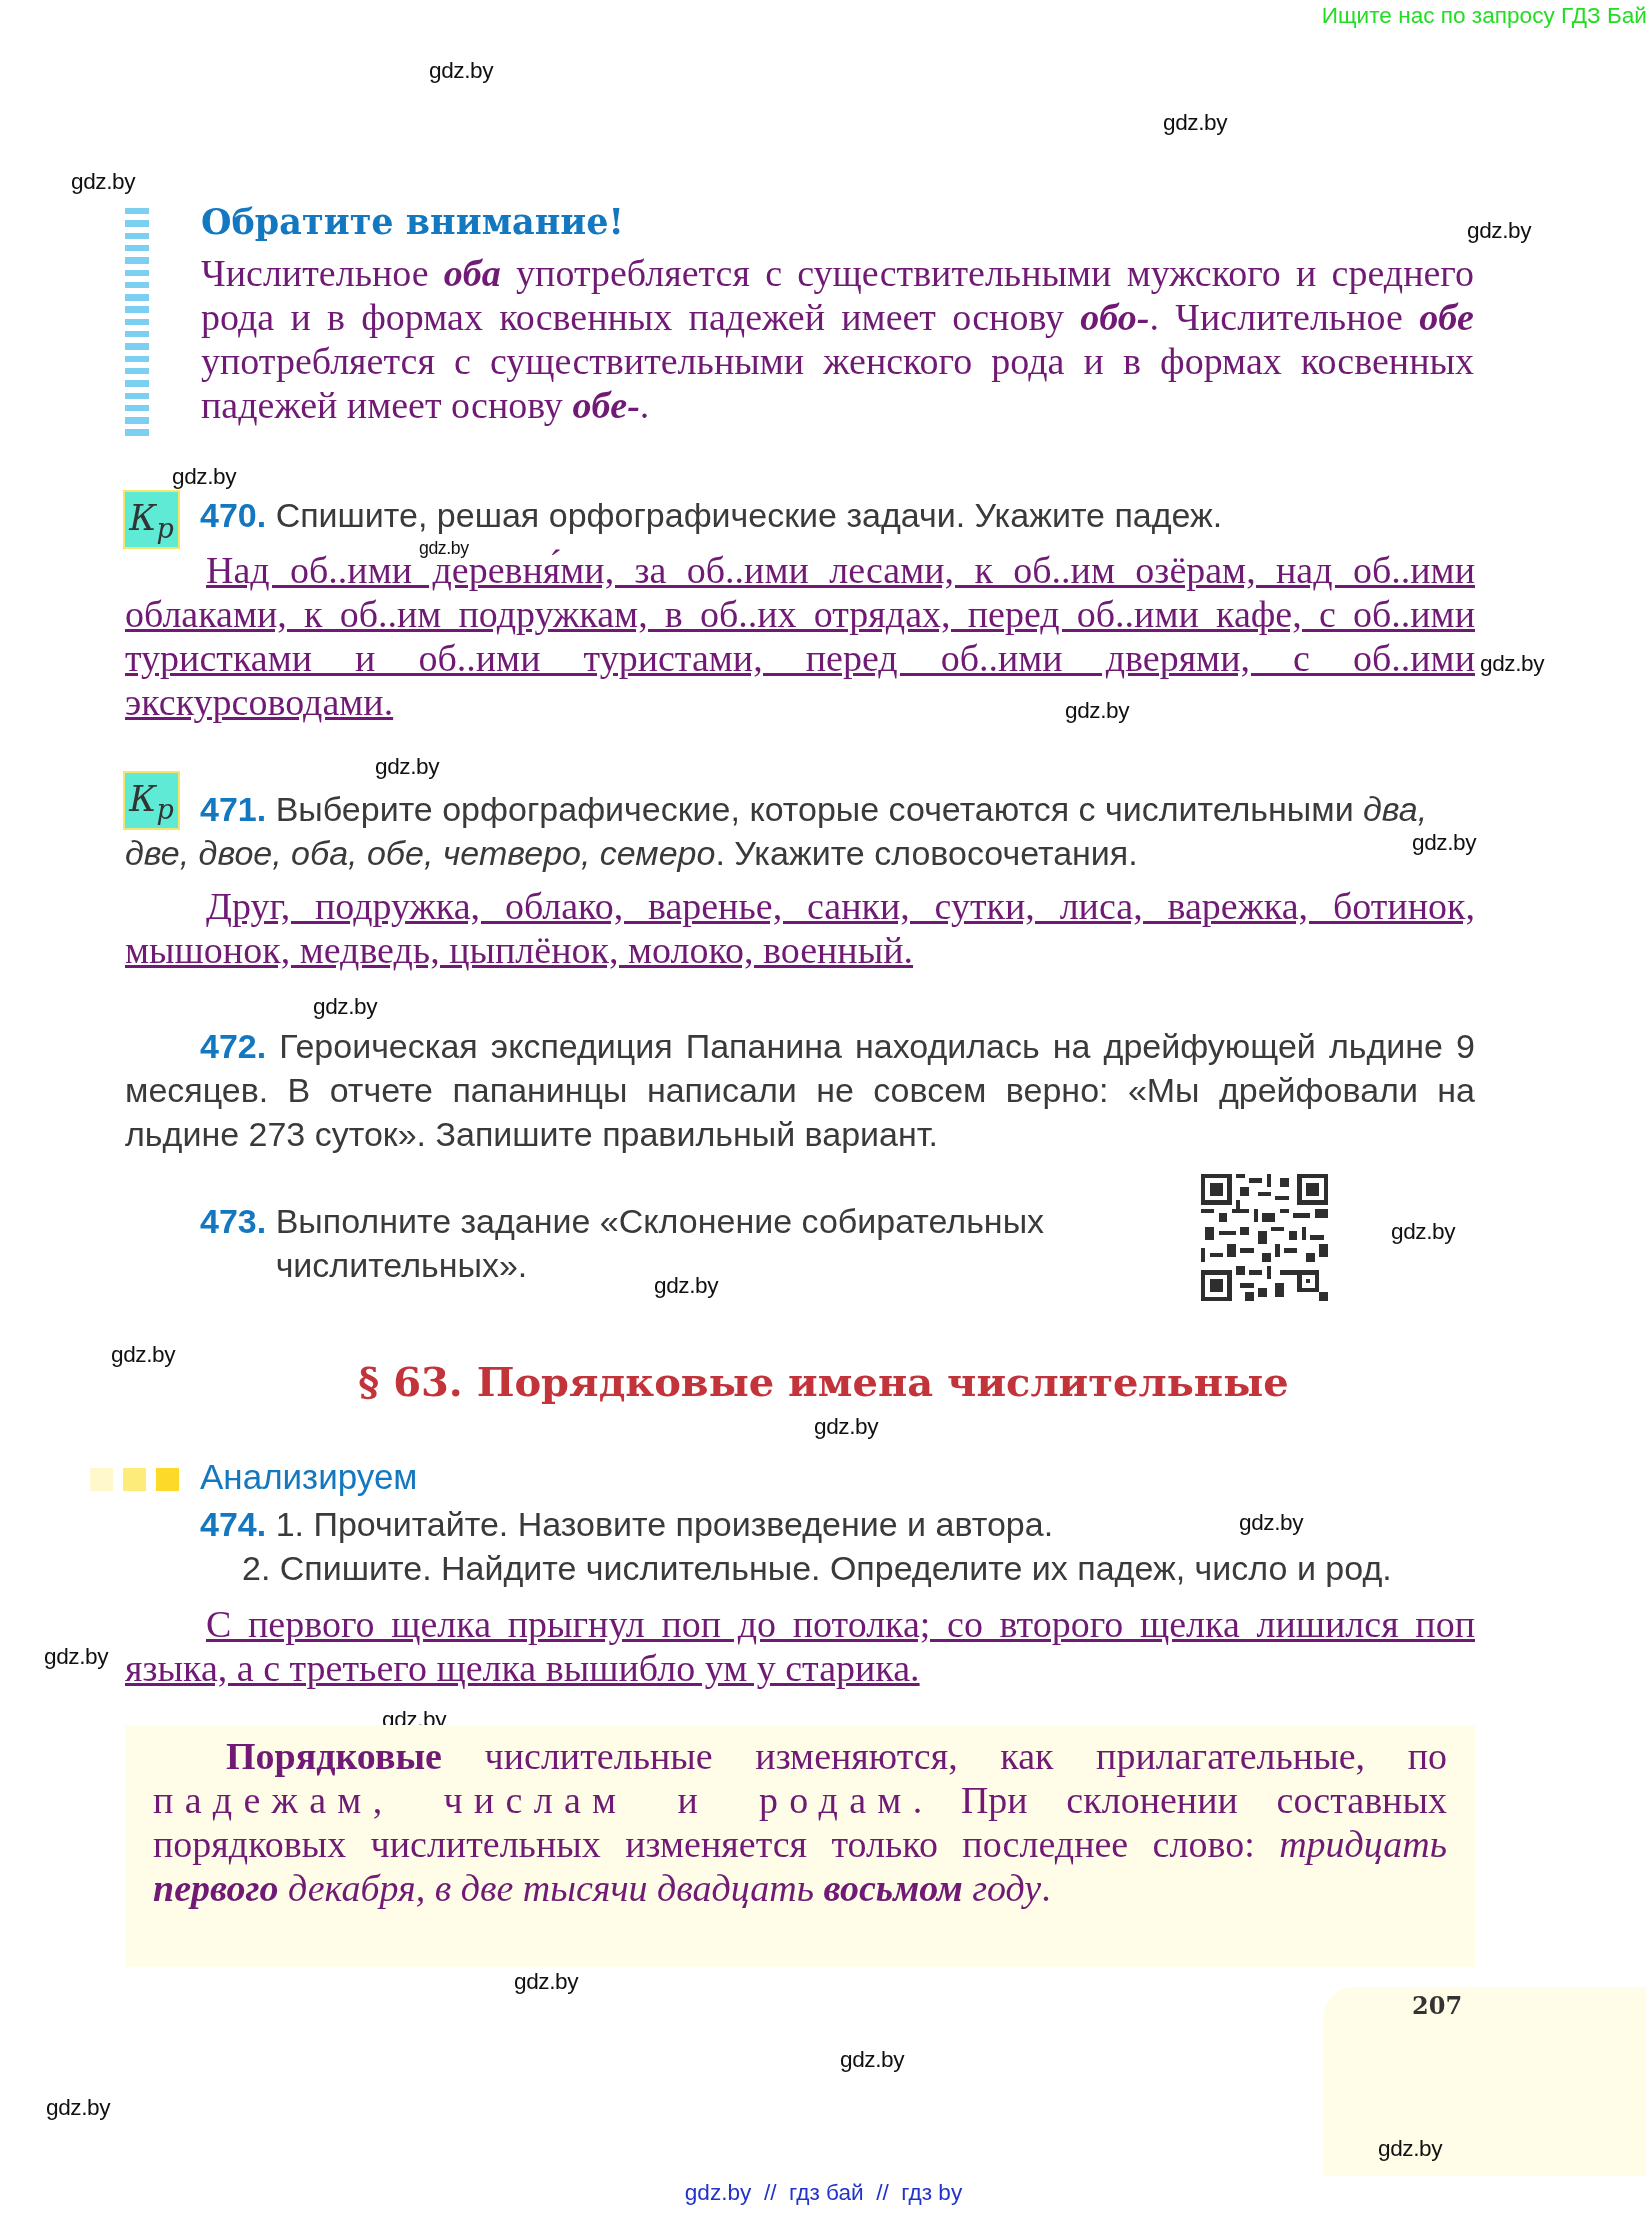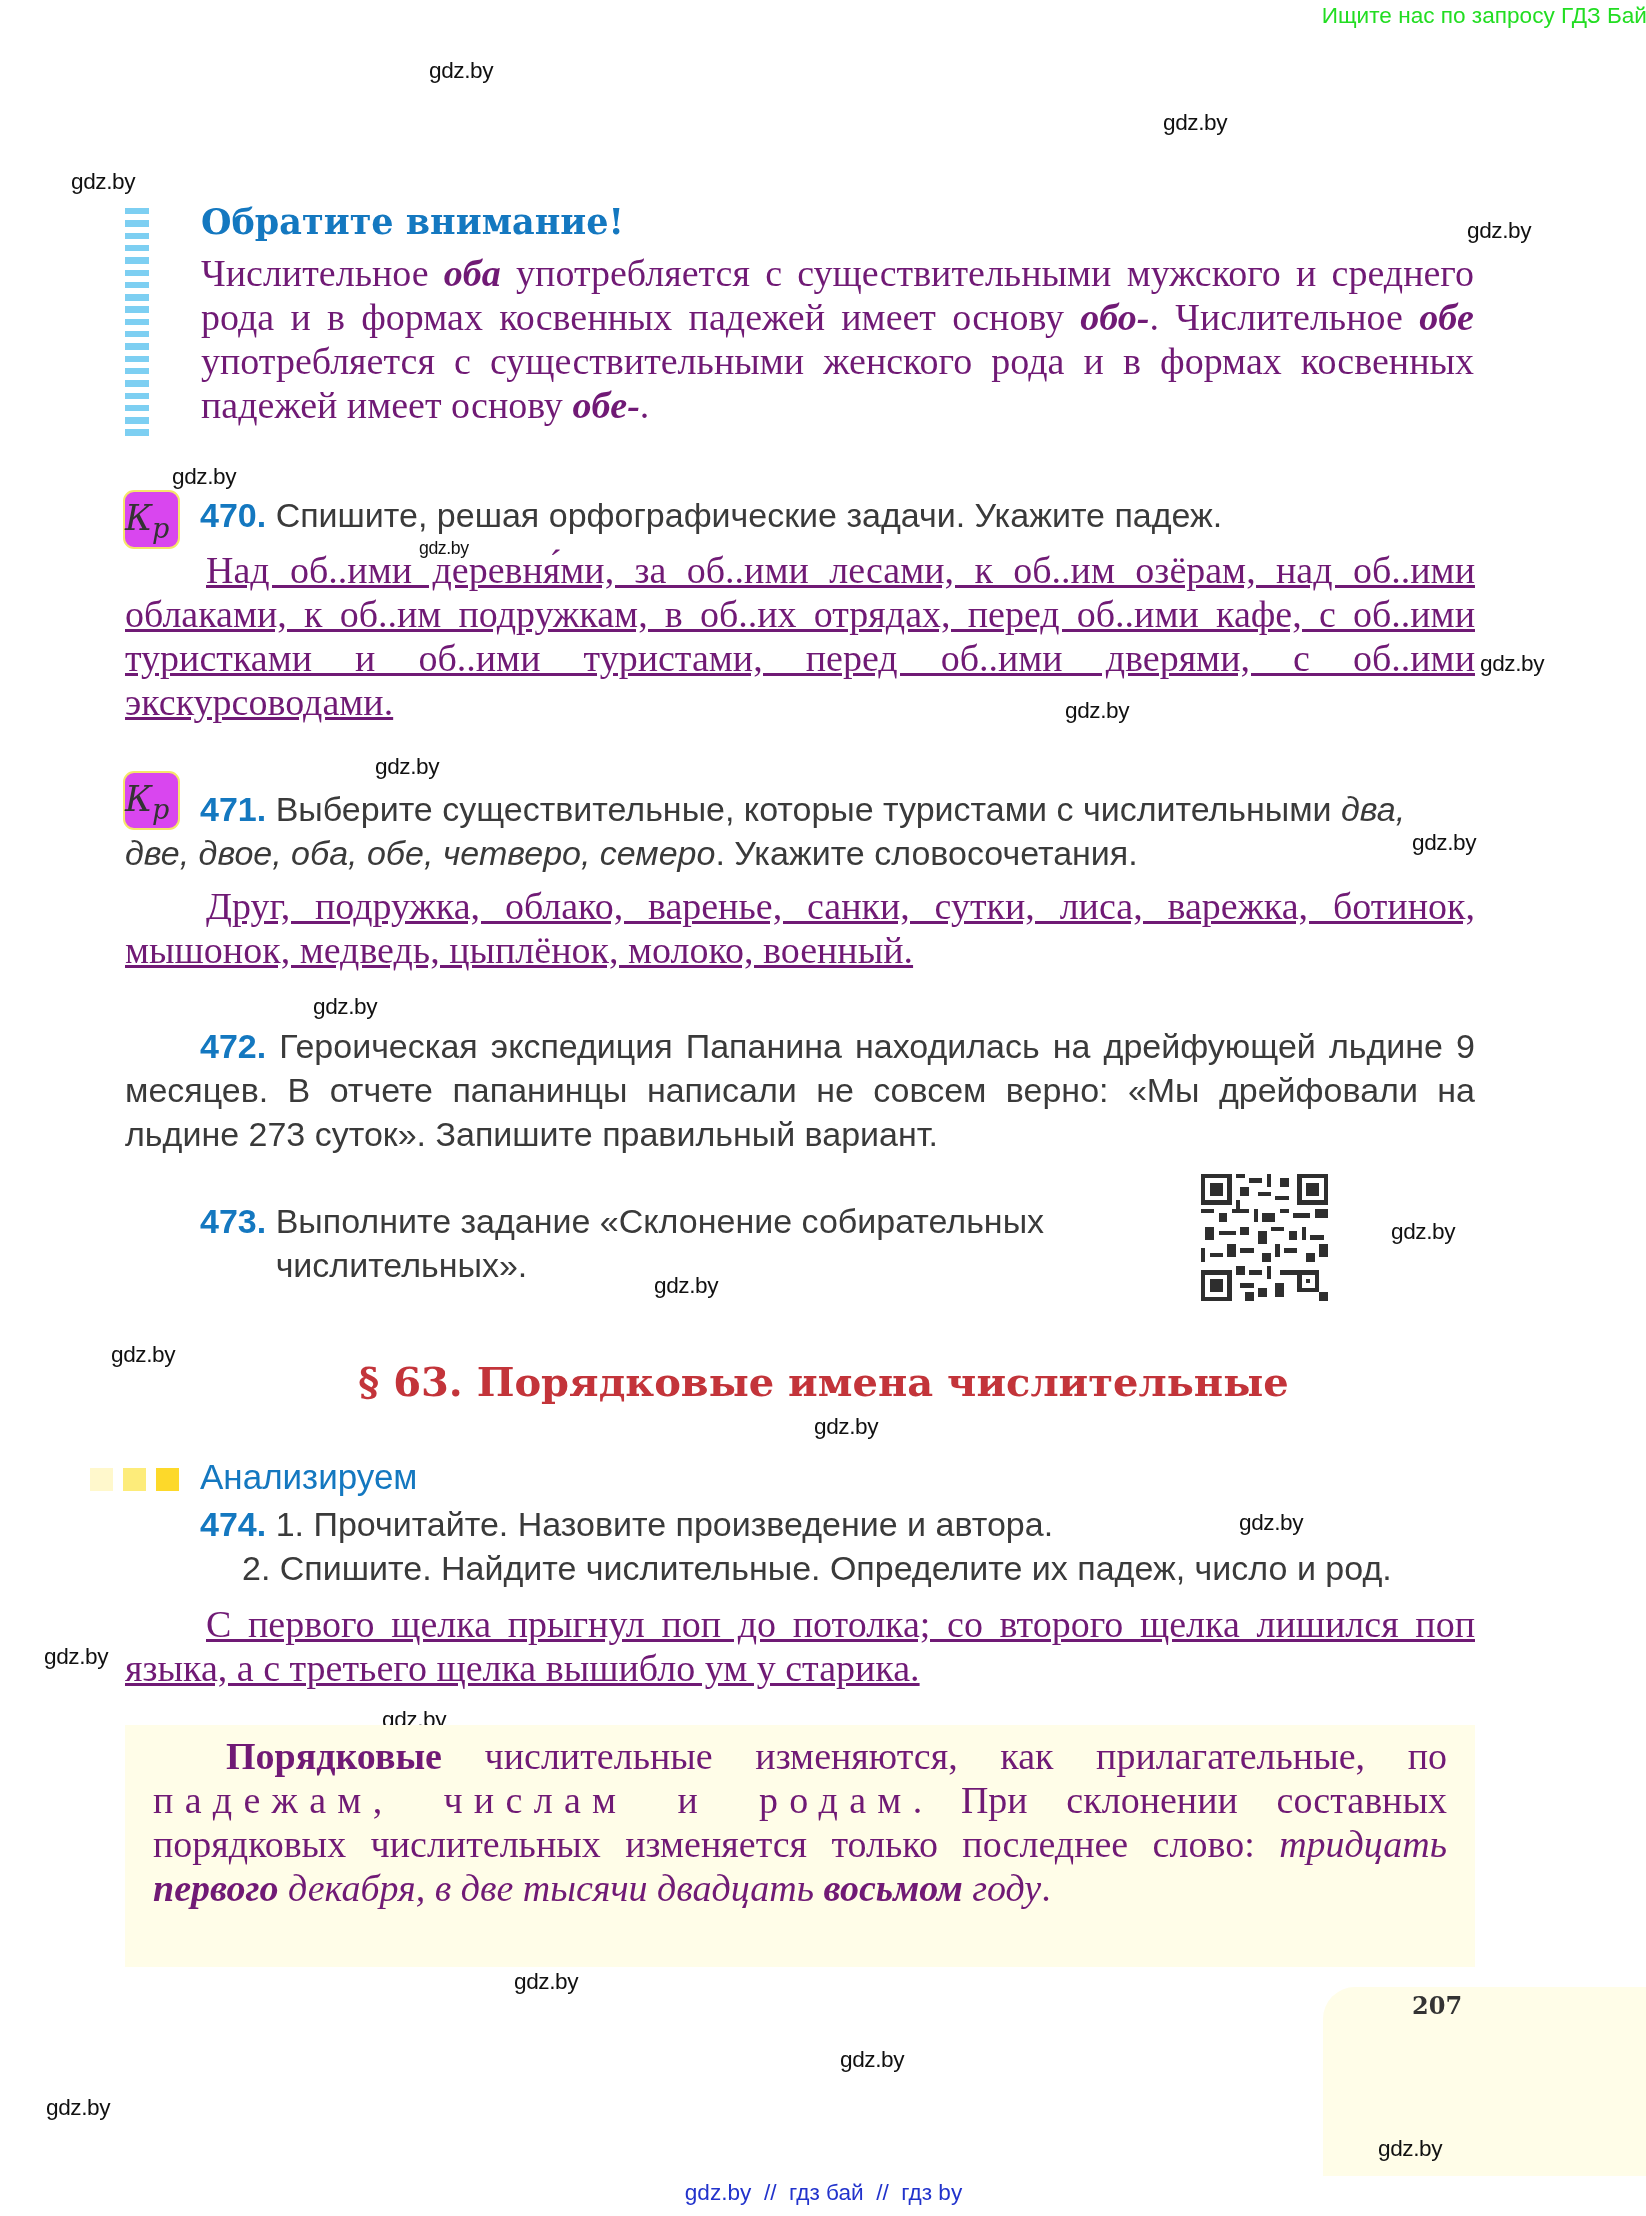--- a/index.html
+++ b/index.html
@@ -6,22 +6,22 @@
   body { width:1647px; height:2216px; position:relative; background:#ffffff; overflow:hidden;
          font-family:"Liberation Sans", sans-serif; color:#333333; }
   .wm { position:absolute; font-family:"Liberation Sans", sans-serif; font-size:22.6px; color:#111; letter-spacing:-0.4px; }
   .banner { position:absolute; top:3.2px; left:0; width:1647px; text-align:right; font-size:22.6px; color:#22dd22; }
   .body-text { font-family:"Liberation Serif", "DejaVu Serif", serif; font-size:38px; line-height:44px; color:#701a75; text-align:justify; }
   .sans-text { font-family:"Liberation Sans", sans-serif; font-size:34px; line-height:44px; color:#3a3a3a; }
   .num { color:#1478c0; font-weight:bold; }
   .stripe { position:absolute; left:125px; top:208px; width:24px; height:230px;
             background: repeating-linear-gradient(to bottom, #7dcff2 0, #7dcff2 6.4px, transparent 6.4px, transparent 12.3px); }
   .note-title { position:absolute; left:201px; top:201px; font-family:"DejaVu Serif", serif; font-weight:bold; font-size:35px; color:#1478c0; }
-  .kr { position:absolute; width:53px; height:55px; background:#d946ef; border:2.4px solid #f5e66a; border-radius:11px;
-        font-family:"DejaVu Serif", serif; font-style:italic; font-size:35px; color:#333; text-align:left; line-height:52px; }
+  .kr { position:absolute; width:53px; height:55px; background:#5eead4; border:2.4px solid #f5e66a; border-radius:0;
+        font-family:"DejaVu Serif", serif; font-style:italic; font-size:35px; color:#333; text-align:center; line-height:52px; }
   .kr span.p { font-size:27px; vertical-align:-8px; }
   .para { position:absolute; }
   .indent { text-indent:81px;text-decoration:underline; }
   .heading63 { position:absolute; left:0; width:1647px; top:1358px; text-align:center; font-family:"DejaVu Serif", serif;
                font-weight:bold; font-size:40px; color:#c3343a; }
   .analyze { position:absolute; left:200px; top:1457px; font-size:35px; color:#1478c0; font-family:"Liberation Sans", sans-serif; }
   .sq { position:absolute; top:1468px; width:22.6px; height:22.6px; }
   .rule-box { position:absolute; left:125px; top:1725px; width:1350px; height:242px; background:#fffde8; }
   .page-box { position:absolute; left:1323px; top:1987px; width:323px; height:189px; background:#fffde8; border-top-left-radius:32px; }
   .page-num { position:absolute; left:1412px; top:1991px; font-family:"DejaVu Serif", serif; font-weight:bold; font-size:24px; color:#333; }
@@ -66,21 +66,21 @@
 <div class="kr" style="left:123px;top:490px"><span>К</span><span class="p">р</span></div>
 <div class="para sans-text" style="left:200px;top:493px;width:1290px">
   <span class="num">470.</span>
   <span>Спишите, решая орфографические задачи. Укажите падеж.</span>
 </div>
 <div class="para body-text indent" style="left:125px;top:548px;width:1350px">Над об..ими деревня́ми, за об..ими лесами, к об..им озёрам, над об..ими облаками, к об..им подружкам, в об..их отрядах, перед об..ими кафе, с об..ими туристками и об..ими туристами, перед об..ими дверями, с об..ими экскурсоводами.</div>
 
 <div class="kr" style="left:123px;top:771px"><span>К</span><span class="p">р</span></div>
 <div class="para sans-text" style="left:125px;top:787px;width:1350px;text-indent:75px">
   <span class="num">471.</span>
-  <span>Выберите существительные, которые туристами с числительными </span><i>два, две, двое, оба, обе, четверо, семеро</i><span>. Укажите словосочетания.</span>
+  <span>Выберите орфографические, которые сочетаются с числительными </span><i>два, две, двое, оба, обе, четверо, семеро</i><span>. Укажите словосочетания.</span>
 </div>
 <div class="para body-text indent" style="left:125px;top:884px;width:1350px">Друг, подружка, облако, варенье, санки, сутки, лиса, варежка, ботинок, мышонок, медведь, цыплёнок, молоко, военный.</div>
 
 <div class="para sans-text" style="left:125px;top:1024px;width:1350px;text-indent:75px;text-align:justify">
   <span class="num">472.</span>
   <span>Героическая экспедиция Папанина находилась на дрейфующей льдине 9 месяцев. В отчете папанинцы написали не совсем верно: «Мы дрейфовали на льдине 273 суток». Запишите правильный вариант.</span>
 </div>
 
 <div class="para sans-text" style="left:200px;top:1199px;width:967px">
   <span class="num">473.</span>

